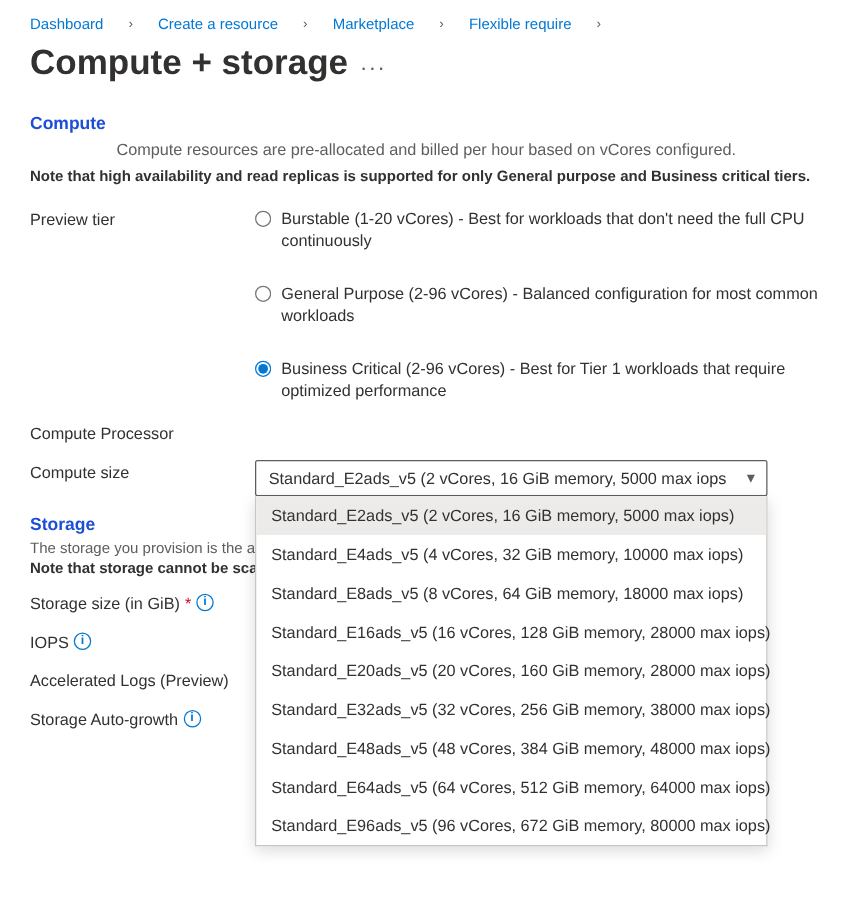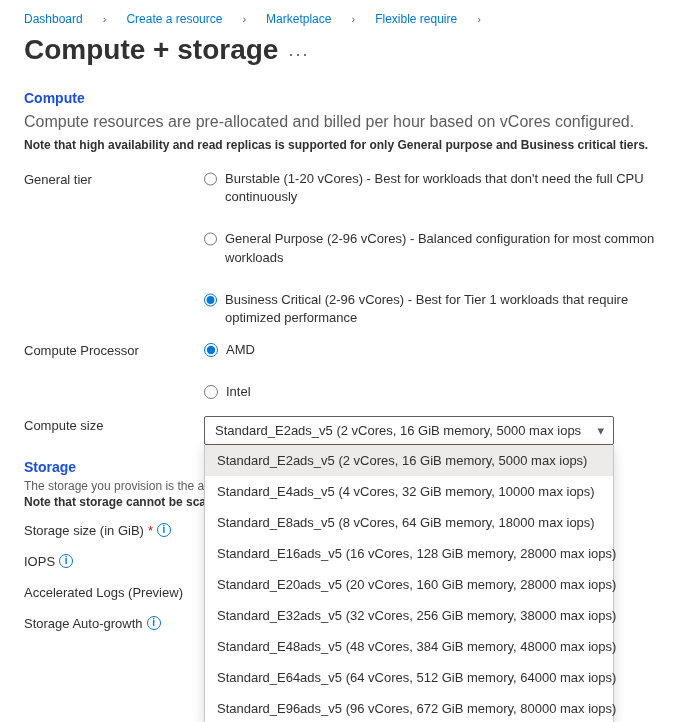--- a/index.html
+++ b/index.html
@@ -55,24 +55,25 @@
     }
 
     
     .section-title {
       font-size: 14px;
       font-weight: 600;
       color: #1d4ed8;
       margin-bottom: 4px;
     }
     .section-desc {
-      font-size: 16px;
+      font-size: 13px;
       color: #605e5c;
       margin-bottom: 2px;
       line-height: 1.5;
+      text-align: center;
     }
     .section-desc-bold {
       font-size: 12px;
       font-weight: 600;
       color: #323130;
       margin-bottom: 16px;
       line-height: 1.5;
     }
 
     
@@ -240,49 +241,39 @@
   <h1 class="page-title">Compute + storage</h1>
   <span class="page-title-menu">...</span>
 </div>
 
 <div>
   <div class="section-title">Compute</div>
   <div class="section-desc">Compute resources are pre-allocated and billed per hour based on vCores configured.</div>
   <div class="section-desc-bold">Note that high availability and read replicas is supported for only General purpose and Business critical tiers.</div>
 
   <div class="form-row">
-    <div class="form-label">General tier</div>
+    <div class="form-label">Preview tier</div>
     <div class="form-control radio-group">
       <label class="radio-item">
         <input type="radio" name="compute_tier" style="">
         <span class="radio-label">Burstable (1-20 vCores) - Best for workloads that don't need the full CPU continuously</span>
       </label>
       <label class="radio-item">
         <input type="radio" name="compute_tier" style="">
         <span class="radio-label">General Purpose (2-96 vCores) - Balanced configuration for most common workloads</span>
       </label>
       <label class="radio-item">
         <input type="radio" name="compute_tier" checked="" style="">
         <span class="radio-label">Business Critical (2-96 vCores) - Best for Tier 1 workloads that require optimized performance</span>
       </label>
     </div>
   </div>
 
   <div class="form-row">
     <div class="form-label">Compute Processor</div>
-    <div class="form-control radio-group">
-      <label class="radio-item">
-        <input type="radio" name="compute_processor" checked="" style="">
-        <span class="radio-label">AMD</span>
-      </label>
-      <label class="radio-item">
-        <input type="radio" name="compute_processor" style="">
-        <span class="radio-label">Intel</span>
-      </label>
-    </div>
   </div>
 
   <div class="form-row">
     <div class="form-label">Compute size</div>
     <div class="form-control dropdown-container">
       <div class="dropdown-wrapper">
         <select class="dropdown-select">
         <option value="Standard_E2ads_v5 (2 vCores, 16 GiB memory, 5000 max iops)">Standard_E2ads_v5 (2 vCores, 16 GiB memory, 5000 max iops)</option><option value="Standard_E4ads_v5 (4 vCores, 32 GiB memory, 10000 max iops)">Standard_E4ads_v5 (4 vCores, 32 GiB memory, 10000 max iops)</option><option value="Standard_E8ads_v5 (8 vCores, 64 GiB memory, 18000 max iops)">Standard_E8ads_v5 (8 vCores, 64 GiB memory, 18000 max iops)</option><option value="Standard_E16ads_v5 (16 vCores, 128 GiB memory, 28000 max iops)">Standard_E16ads_v5 (16 vCores, 128 GiB memory, 28000 max iops)</option><option value="Standard_E20ads_v5 (20 vCores, 160 GiB memory, 28000 max iops)">Standard_E20ads_v5 (20 vCores, 160 GiB memory, 28000 max iops)</option><option value="Standard_E32ads_v5 (32 vCores, 256 GiB memory, 38000 max iops)">Standard_E32ads_v5 (32 vCores, 256 GiB memory, 38000 max iops)</option><option value="Standard_E48ads_v5 (48 vCores, 384 GiB memory, 48000 max iops)">Standard_E48ads_v5 (48 vCores, 384 GiB memory, 48000 max iops)</option><option value="Standard_E64ads_v5 (64 vCores, 512 GiB memory, 64000 max iops)">Standard_E64ads_v5 (64 vCores, 512 GiB memory, 64000 max iops)</option><option value="Standard_E96ads_v5 (96 vCores, 672 GiB memory, 80000 max iops)">Standard_E96ads_v5 (96 vCores, 672 GiB memory, 80000 max iops)</option></select>
         <span class="dropdown-arrow">▾</span>
         

